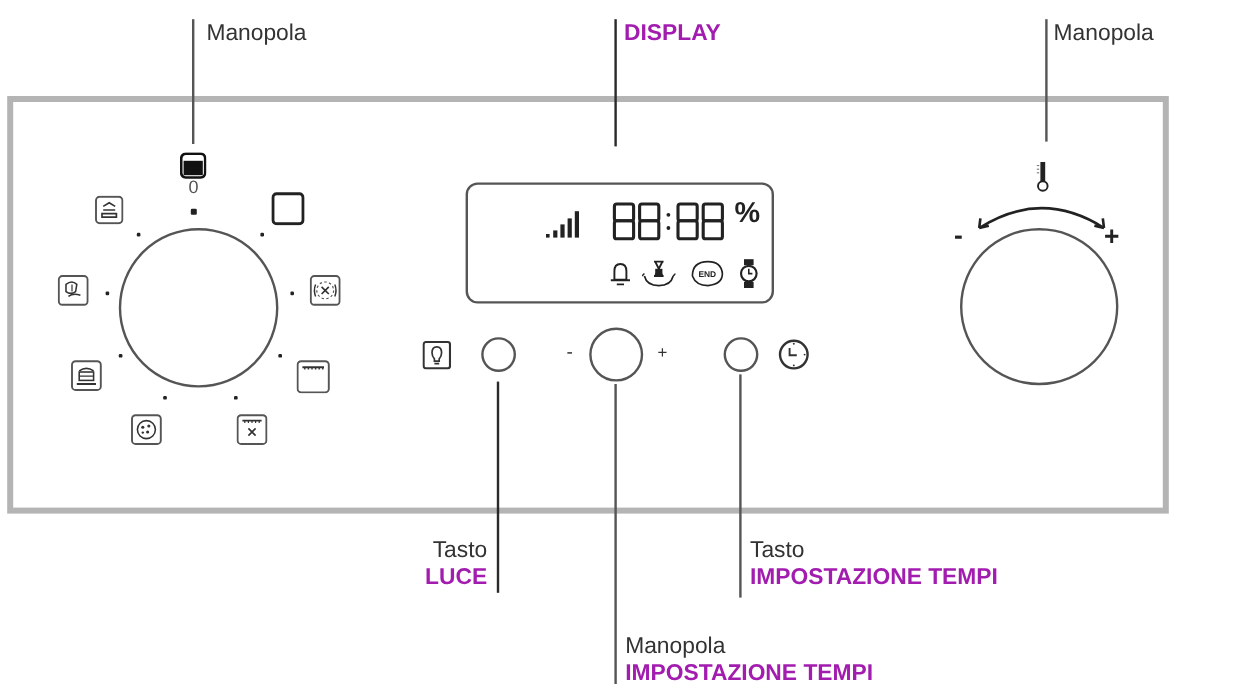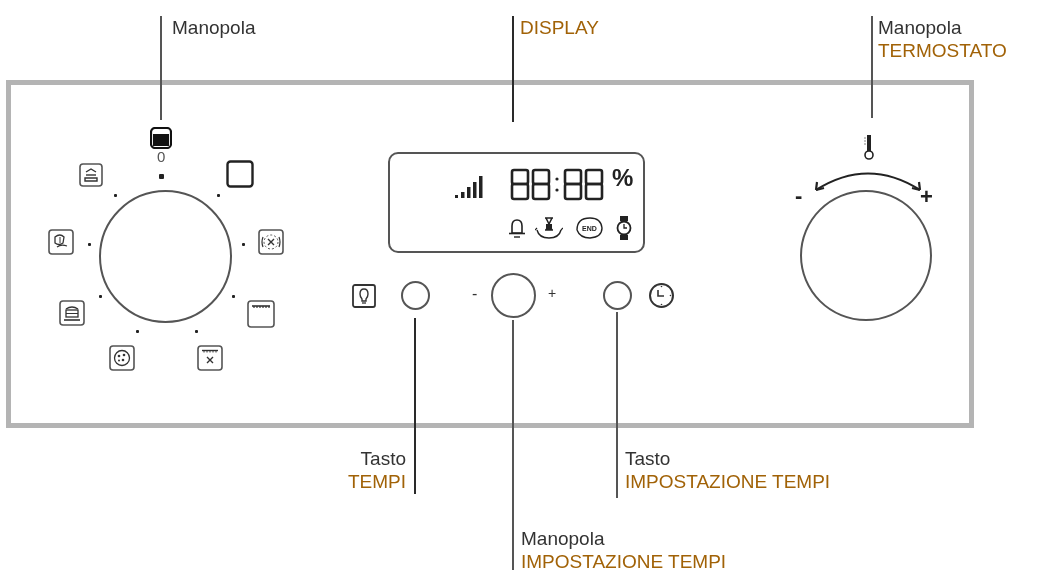--- a/index.html
+++ b/index.html
@@ -5,21 +5,21 @@
   html, body { margin:0; padding:0; background:#ffffff; }
   body { width:1039px; height:573px; position:relative; overflow:hidden;
          font-family:"Liberation Sans", sans-serif; color:#1a1a1a; }
   .abs { position:absolute; }
   .panel { position:absolute; left:6px; top:80px; width:958px; height:338px;
            border:5px solid #b4b4b4; box-sizing:content-box; }
   .vline { position:absolute; width:2px; background:#2a2a2a; }
   .vline.thin { width:1.5px; background:#555; }
   .label { position:absolute; line-height:23px; font-size:19px; white-space:nowrap; }
   .label .light { font-weight:normal; color:#333; display:block; font-family:"Liberation Sans", sans-serif; }
-  .label .bold { font-weight:normal; color:#a16207; display:block; font-size:19px; }
+  .label .bold { font-weight:bold; color:#a21caf; display:block; font-size:19px; }
   .label.right { text-align:right; }
   .circle { position:absolute; border:2px solid #555; border-radius:50%; box-sizing:border-box; background:#fff; }
   .dot { position:absolute; width:4px; height:4px; background:#222; border-radius:1px; }
   .display { position:absolute; left:388px; top:152px; width:257px; height:101px;
              border:2px solid #555; border-radius:10px; box-sizing:border-box; background:#fff; }
   .pm { position:absolute; font-size:16px; color:#333; }
 </style>
 </head>
 <body>
 
@@ -30,21 +30,20 @@
 <div class="vline thin" style="left:871px; top:16px; height:102px;"></div>
 
 <div class="label" style="left:172px; top:16px;">
   <span class="light">Manopola</span>
 </div>
 <div class="label" style="left:520px; top:16px;">
   <span class="bold">DISPLAY</span>
 </div>
 <div class="label" style="left:878px; top:16px;">
   <span class="light">Manopola</span>
-  <span class="bold">TERMOSTATO</span>
 </div>
 
 <div class="abs" style="left:150px; top:127px; width:22px; height:22px;">
   <svg width="22" height="22" viewBox="0 0 22 22">
     <rect x="1" y="1" width="20" height="20" rx="4" fill="#fff" stroke="#111" stroke-width="2.2"></rect>
     <rect x="3" y="7" width="16" height="12" fill="#111"></rect>
   </svg>
 </div>
 <div class="abs" style="left:157px; top:149px; font-size:15px; color:#555; line-height:15px;">0</div>
 <div class="dot" style="left:159px; top:174px; width:5px; height:5px;"></div>
@@ -242,21 +241,21 @@
 <div class="abs" style="left:795px; top:185px; font-size:22px; font-weight:bold; color:#222; line-height:22px;">-</div>
 <div class="abs" style="left:920px; top:186px; font-size:22px; font-weight:bold; color:#222; line-height:22px;">+</div>
 <div class="circle" style="left:800px; top:190px; width:132px; height:131px;"></div>
 
 <div class="vline" style="left:414px; top:318px; height:176px;"></div>
 <div class="vline thin" style="left:512px; top:320px; height:250px;"></div>
 <div class="vline thin" style="left:616px; top:312px; height:186px;"></div>
 
 <div class="label right" style="left:330px; top:447px; width:76px;">
   <span class="light">Tasto</span>
-  <span class="bold">TEMPI</span>
+  <span class="bold">LUCE</span>
 </div>
 <div class="label" style="left:625px; top:447px;">
   <span class="light">Tasto</span>
   <span class="bold">IMPOSTAZIONE TEMPI</span>
 </div>
 <div class="label" style="left:521px; top:527px;">
   <span class="light">Manopola</span>
   <span class="bold">IMPOSTAZIONE TEMPI</span>
 </div>
 

